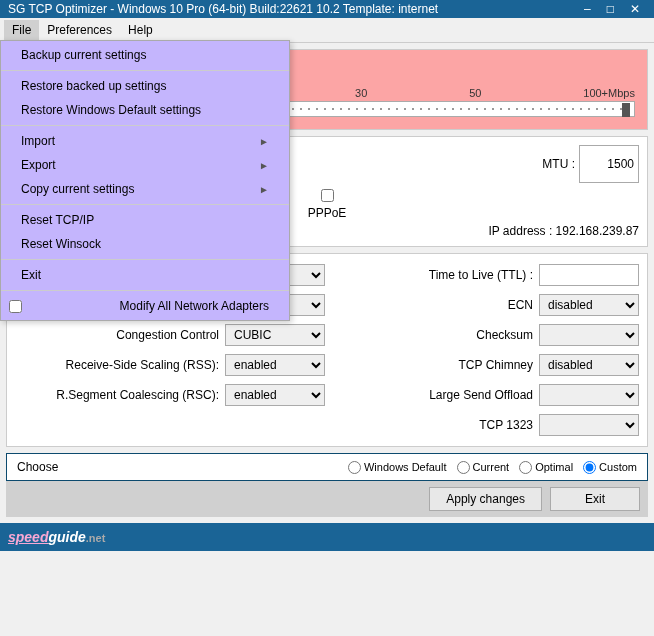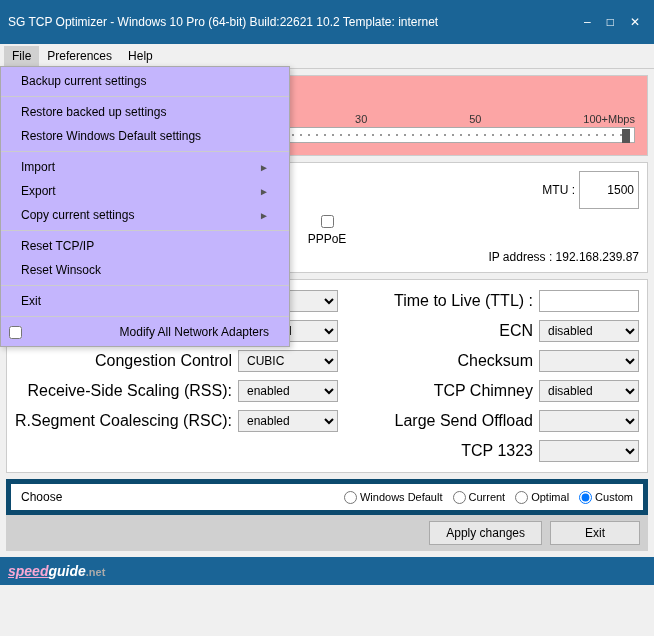--- a/index.html
+++ b/index.html
@@ -13,21 +13,21 @@
     }
 
     
     .title-bar {
       background: #1a6496;
       color: white;
       padding: 0 8px;
       display: flex;
       justify-content: space-between;
       align-items: center;
-      height: 44px;
+      height: 18px;
     }
     .title-bar-title { font-size: 12px; }
     .title-bar-controls { display: flex; gap: 4px; }
     .title-btn {
       background: none;
       border: none;
       color: white;
       cursor: pointer;
       padding: 2px 6px;
       font-size: 12px;
@@ -206,21 +206,21 @@
       flex-direction: column;
       gap: 8px;
     }
     .setting-row {
       display: flex;
       align-items: center;
       justify-content: flex-end;
       gap: 6px;
     }
     .setting-row label {
-      font-size: 16px;
+      font-size: 12px;
       white-space: nowrap;
       text-align: right;
     }
     select.setting-select {
       border: 1px solid #aaa;
       padding: 2px 4px;
       font-size: 12px;
       height: 22px;
       width: 100px;
     }
@@ -228,21 +228,21 @@
       border: 1px solid #aaa;
       padding: 2px 4px;
       font-size: 12px;
       height: 22px;
       width: 100px;
     }
 
     
     .bottom-bar {
       background: white;
-      border: 5px solid #0c4a6e;
+      border: 1px solid #0c4a6e;
       padding: 6px 10px;
       display: flex;
       align-items: center;
       justify-content: space-between;
     }
     .choose-label { font-size: 12px; }
     .radio-group {
       display: flex;
       align-items: center;
       gap: 10px;

